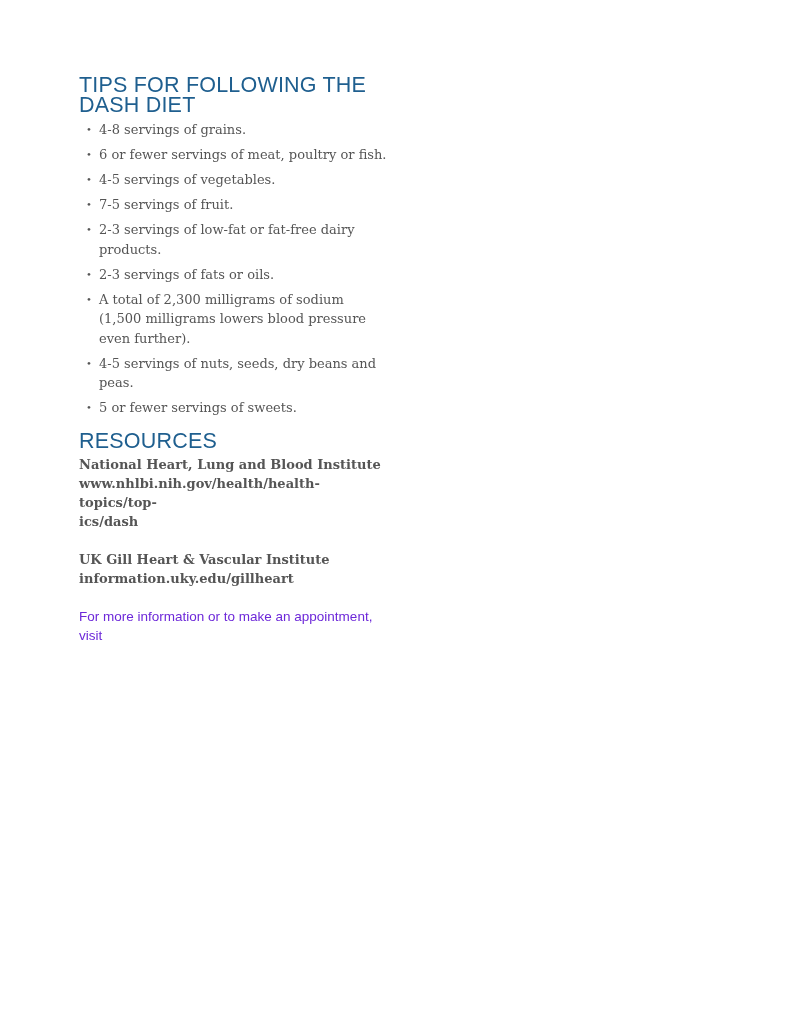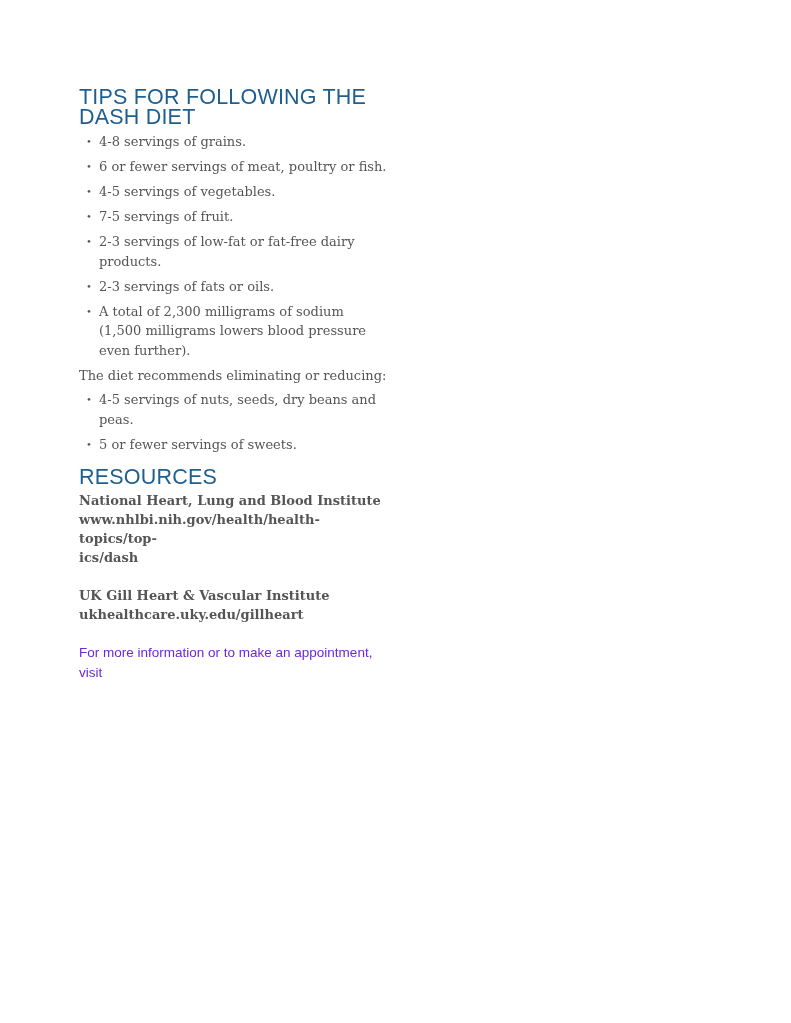--- a/index.html
+++ b/index.html
@@ -21,21 +21,21 @@
     }
     .heading {
       font-family: "Liberation Sans", sans-serif;
       color: #1f5f8f;
       font-size: 21.5px;
       line-height: 20px;
       font-weight: normal;
       margin: 0;
       letter-spacing: 0.2px;
     }
-    .heading-tips { margin-top: 12px; }
+    .heading-tips { margin-top: 0; }
     .body-text {
       font-family: "DejaVu Serif", serif;
       color: #555555;
       font-size: 13px;
       line-height: 19.5px;
       margin: 3px 0 0 0;
     }
     ul.bullets {
       list-style: none;
       margin: 5px 0 0 0;
@@ -92,40 +92,39 @@
   <ul class="bullets">
     <li><span class="bullet">•</span><span>4-8 servings of grains.</span></li>
     <li><span class="bullet">•</span><span>6 or fewer servings of meat, poultry or fish.</span></li>
     <li><span class="bullet">•</span><span>4-5 servings of vegetables.</span></li>
     <li><span class="bullet">•</span><span>7-5 servings of fruit.</span></li>
     <li><span class="bullet">•</span><span>2-3 servings of low-fat or fat-free dairy products.</span></li>
     <li><span class="bullet">•</span><span>2-3 servings of fats or oils.</span></li>
     <li><span class="bullet">•</span><span>A total of 2,300 milligrams of sodium (1,500 milligrams lowers blood pressure even further).</span></li>
   </ul>
 
-  <p class="body-text" style="margin-top:0;">The diet recommends eliminating or reducing:</p>
 
   <ul class="bullets">
     <li><span class="bullet">•</span><span>4-5 servings of nuts, seeds, dry beans and peas.</span></li>
     <li><span class="bullet">•</span><span>5 or fewer servings of sweets.</span></li>
   </ul>
 
   <h2 class="heading resources-heading">RESOURCES</h2>
 
   <div class="res-block">
     <div class="bold">National Heart, Lung and Blood Institute</div>
     <div class="bold">www.nhlbi.nih.gov/health/health-topics/top-</div>
     <div class="bold">ics/dash</div>
   </div>
 
   <div class="res-gap"></div>
 
   <div class="res-block" style="margin-top:0;">
     <div class="bold">UK Gill Heart &amp; Vascular Institute</div>
-    <div class="bold">ukhealthcare.uky.edu/gillheart</div>
+    <div class="bold">information.uky.edu/gillheart</div>
   </div>
 
   <div class="cta">
     <div>For more information or to make an appointment,</div>
     <div>visit</div>
   </div>
 
 </div>
 
 </body></html>

